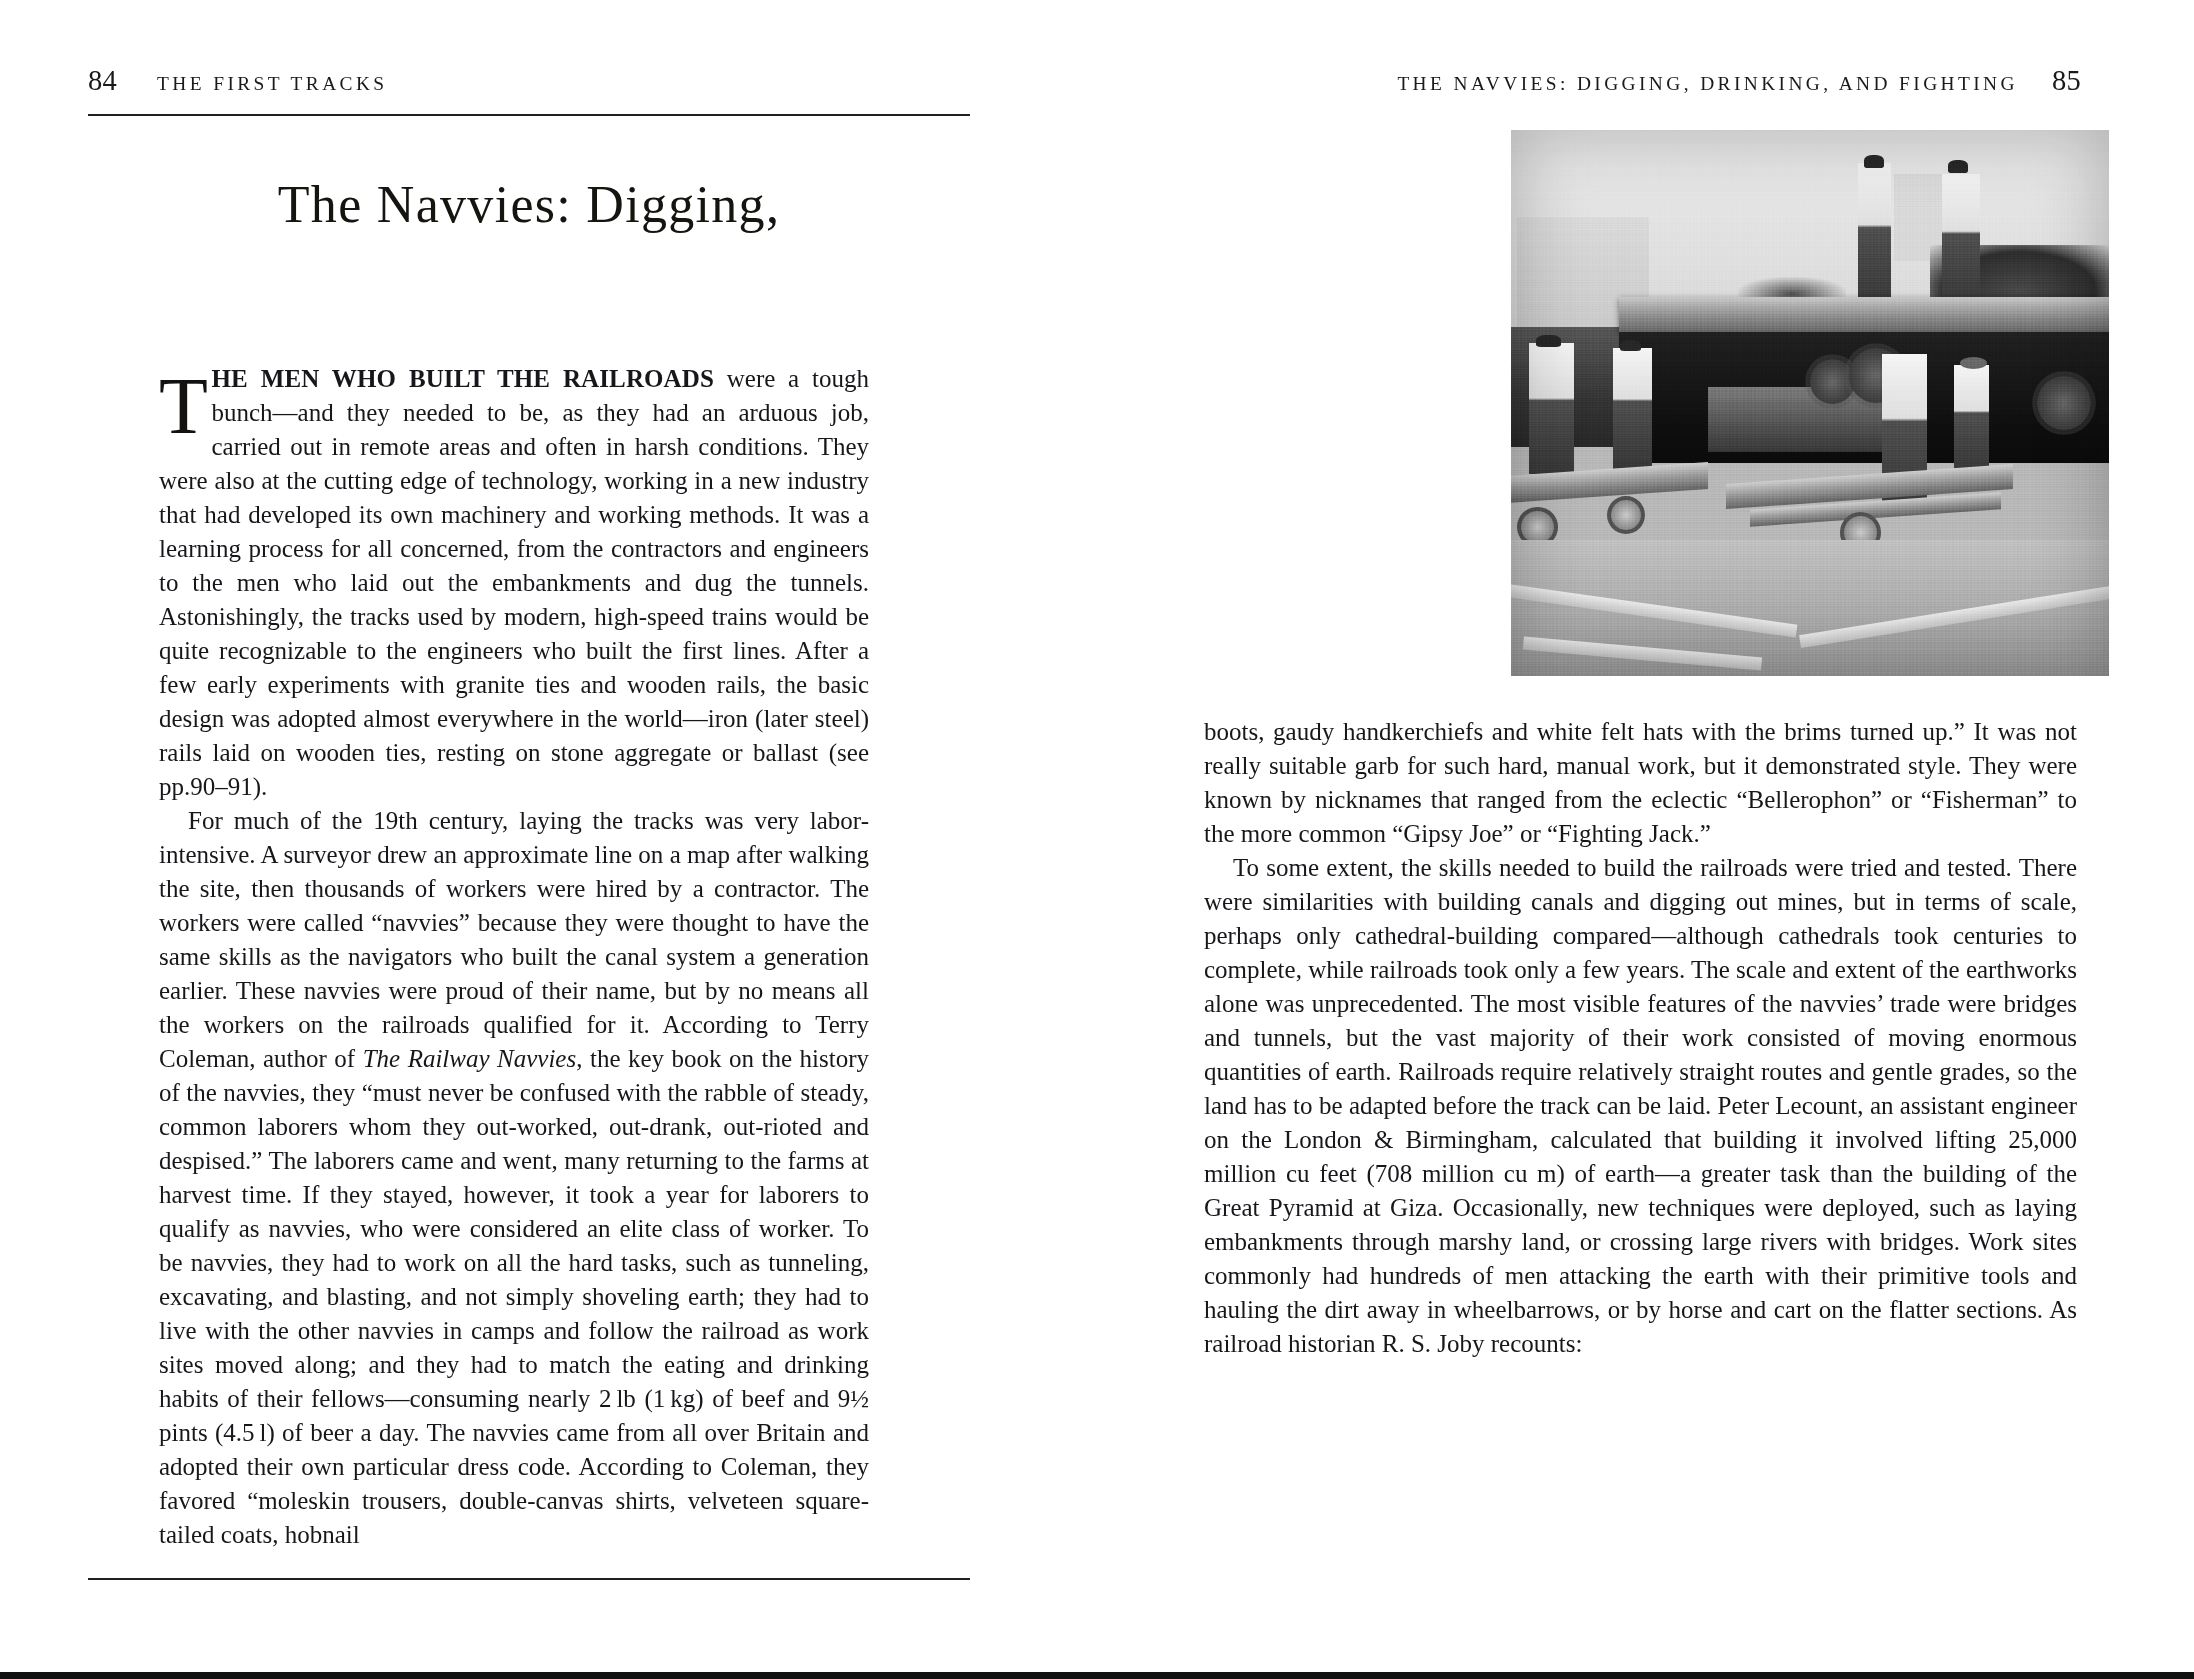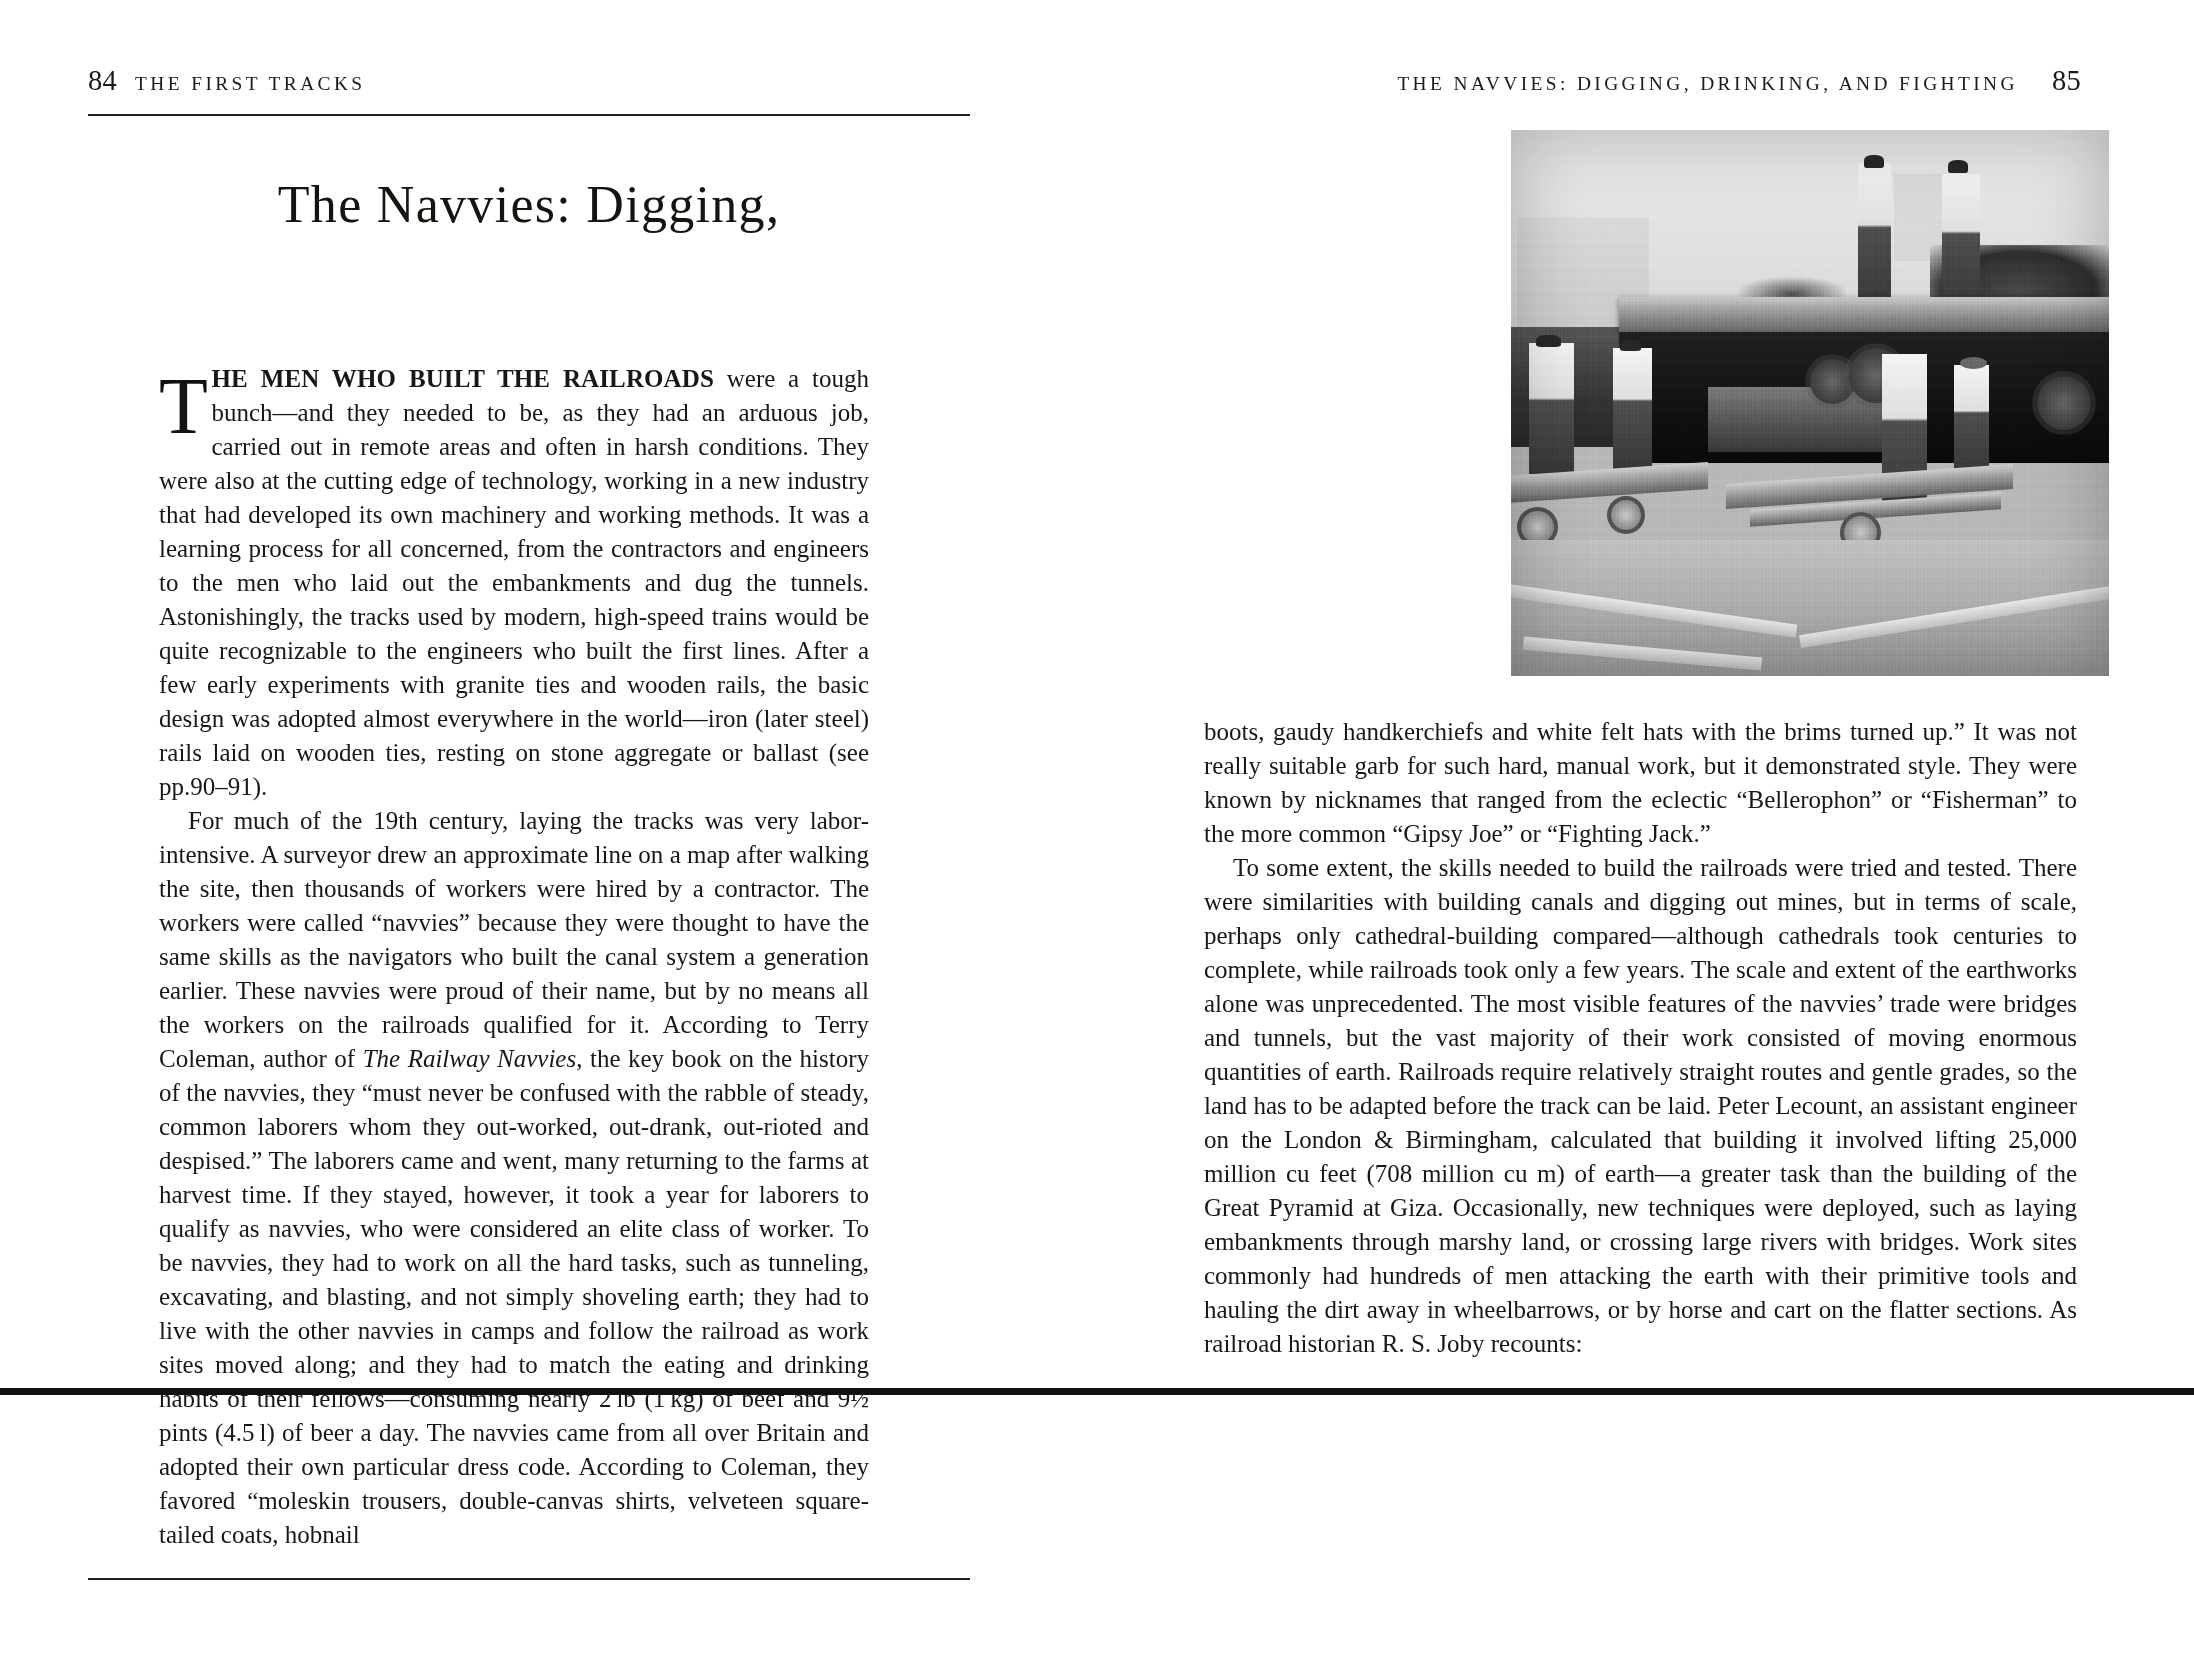--- a/index.html
+++ b/index.html
@@ -12,21 +12,21 @@
     height: 1679px;
     font-family: "Liberation Serif", "DejaVu Serif", serif;
     color: #1a1a18;
     overflow: hidden;
   }
 
   
   #spread {
     position: relative;
     width: 2194px;
-    height: 1395px;
+    height: 1679px;
     background: #ffffff;
   }
   #bottom-edge-strip {
     position: absolute;
     left: 0;
     bottom: 0;
     width: 2194px;
     height: 7.3px;
     background: #111111;
   }
@@ -57,21 +57,21 @@
     letter-spacing: 0.3px;
     color: #1a1a18;
   }
   .runhead-title {
     font-size: 19.4px;
     letter-spacing: 3.4px;
     text-transform: uppercase;
     color: #1a1a18;
     white-space: nowrap;
   }
-  #runhead-left .runhead-title  { margin-left: 18px; }
+  #runhead-left .runhead-title  { margin-left: 40px; }
   #runhead-right .folio         { margin-left: 34px; }
 
   .head-rule {
     position: absolute;
     top: 114px;
     height: 0;
     border-top: 2.4px solid #221f1d;
   }
   #head-rule-left  { left: 88px;  width: 882px; }
 

